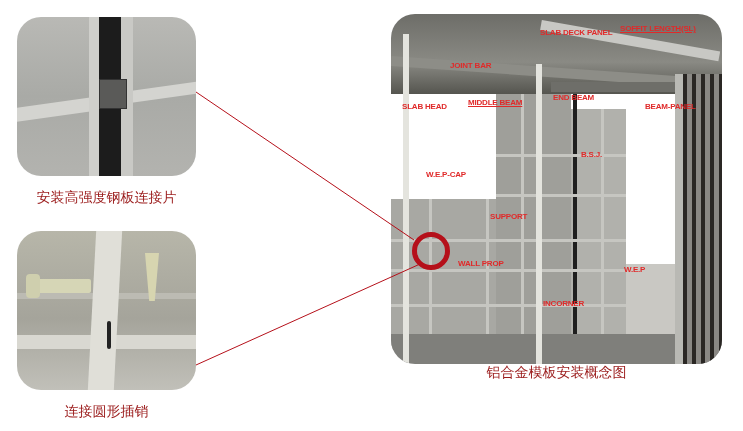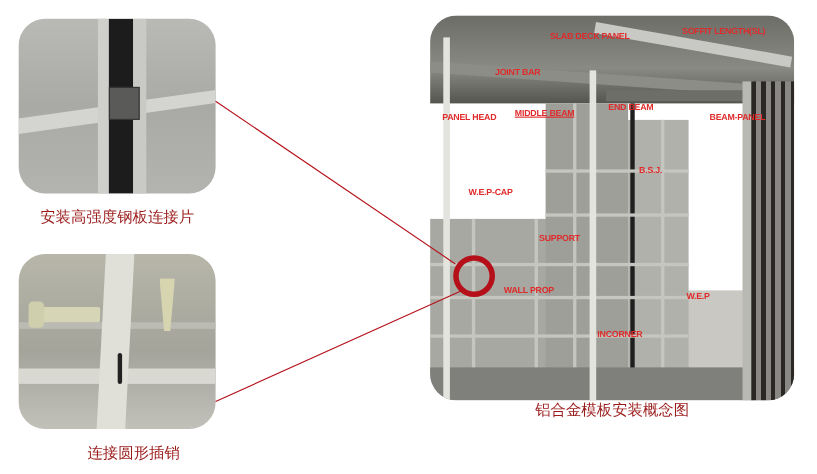--- a/index.html
+++ b/index.html
@@ -56,21 +56,21 @@
 
 <div class="photo" id="d2">
   <div class="rail2"></div>
   <div class="rail"></div>
   <div class="pin"></div>
   <div class="pinhead"></div>
   <div class="wedge"></div>
   <div class="post"></div>
   <div class="hole"></div>
 </div>
-<div class="caption" style="left:32px;top:403px;width:179px;">连接圆形插销</div>
+<div class="caption" style="left:17px;top:403px;width:179px;">连接圆形插销</div>
 
 <div class="photo" id="main">
   <div class="sky"></div>
   <div class="ceil"></div>
   <div class="ceil-edge"></div>
   <div class="beam" style="left:0;top:42px;width:300px;transform:rotate(4deg);transform-origin:left;"></div>
   <div class="beam" style="left:160px;top:68px;width:171px;background:#6e6e69;"></div>
   <div class="brick"></div>
   <div class="wall" style="left:0;top:185px;width:150px;height:150px;"></div>
   <div class="wall" style="left:105px;top:80px;width:75px;height:255px;background:#9f9f9a;"></div>
@@ -86,24 +86,24 @@
   <div class="grid-h" style="left:105px;top:140px;width:130px;"></div>
   <div class="grid-h" style="left:105px;top:180px;width:130px;"></div>
   <div class="floor"></div>
   <div class="prop" style="left:12px;top:20px;height:330px;"></div>
   <div class="prop" style="left:145px;top:50px;height:300px;"></div>
   <div class="doorpost"></div>
   <div class="bars"></div>
 </div>
 <div class="caption" style="left:391px;top:364px;width:331px;">铝合金模板安装概念图</div>
 
-<div class="lbl" style="left:500px;top:28px;">SLAB DECK PANEL</div>
-<div class="lbl" style="left:620px;top:24px;">SOFFIT LENGTH(SL)</div>
+<div class="lbl" style="left:540px;top:28px;">SLAB DECK PANEL</div>
+<div class="lbl" style="left:620px;top:24px;text-decoration:underline;">SOFFIT LENGTH(SL)</div>
 <div class="lbl" style="left:450px;top:61px;">JOINT BAR</div>
-<div class="lbl" style="left:402px;top:102px;">PANEL HEAD</div>
+<div class="lbl" style="left:402px;top:102px;">SLAB HEAD</div>
 <div class="lbl" style="left:468px;top:98px;text-decoration:underline;">MIDDLE BEAM</div>
 <div class="lbl" style="left:553px;top:93px;">END BEAM</div>
 <div class="lbl" style="left:645px;top:102px;">BEAM-PANEL</div>
 <div class="lbl" style="left:581px;top:150px;">B.S.J.</div>
 <div class="lbl" style="left:426px;top:170px;">W.E.P-CAP</div>
 <div class="lbl" style="left:490px;top:212px;">SUPPORT</div>
 <div class="lbl" style="left:458px;top:259px;">WALL PROP</div>
 <div class="lbl" style="left:624px;top:265px;">W.E.P</div>
 <div class="lbl" style="left:543px;top:299px;">INCORNER</div>
 

